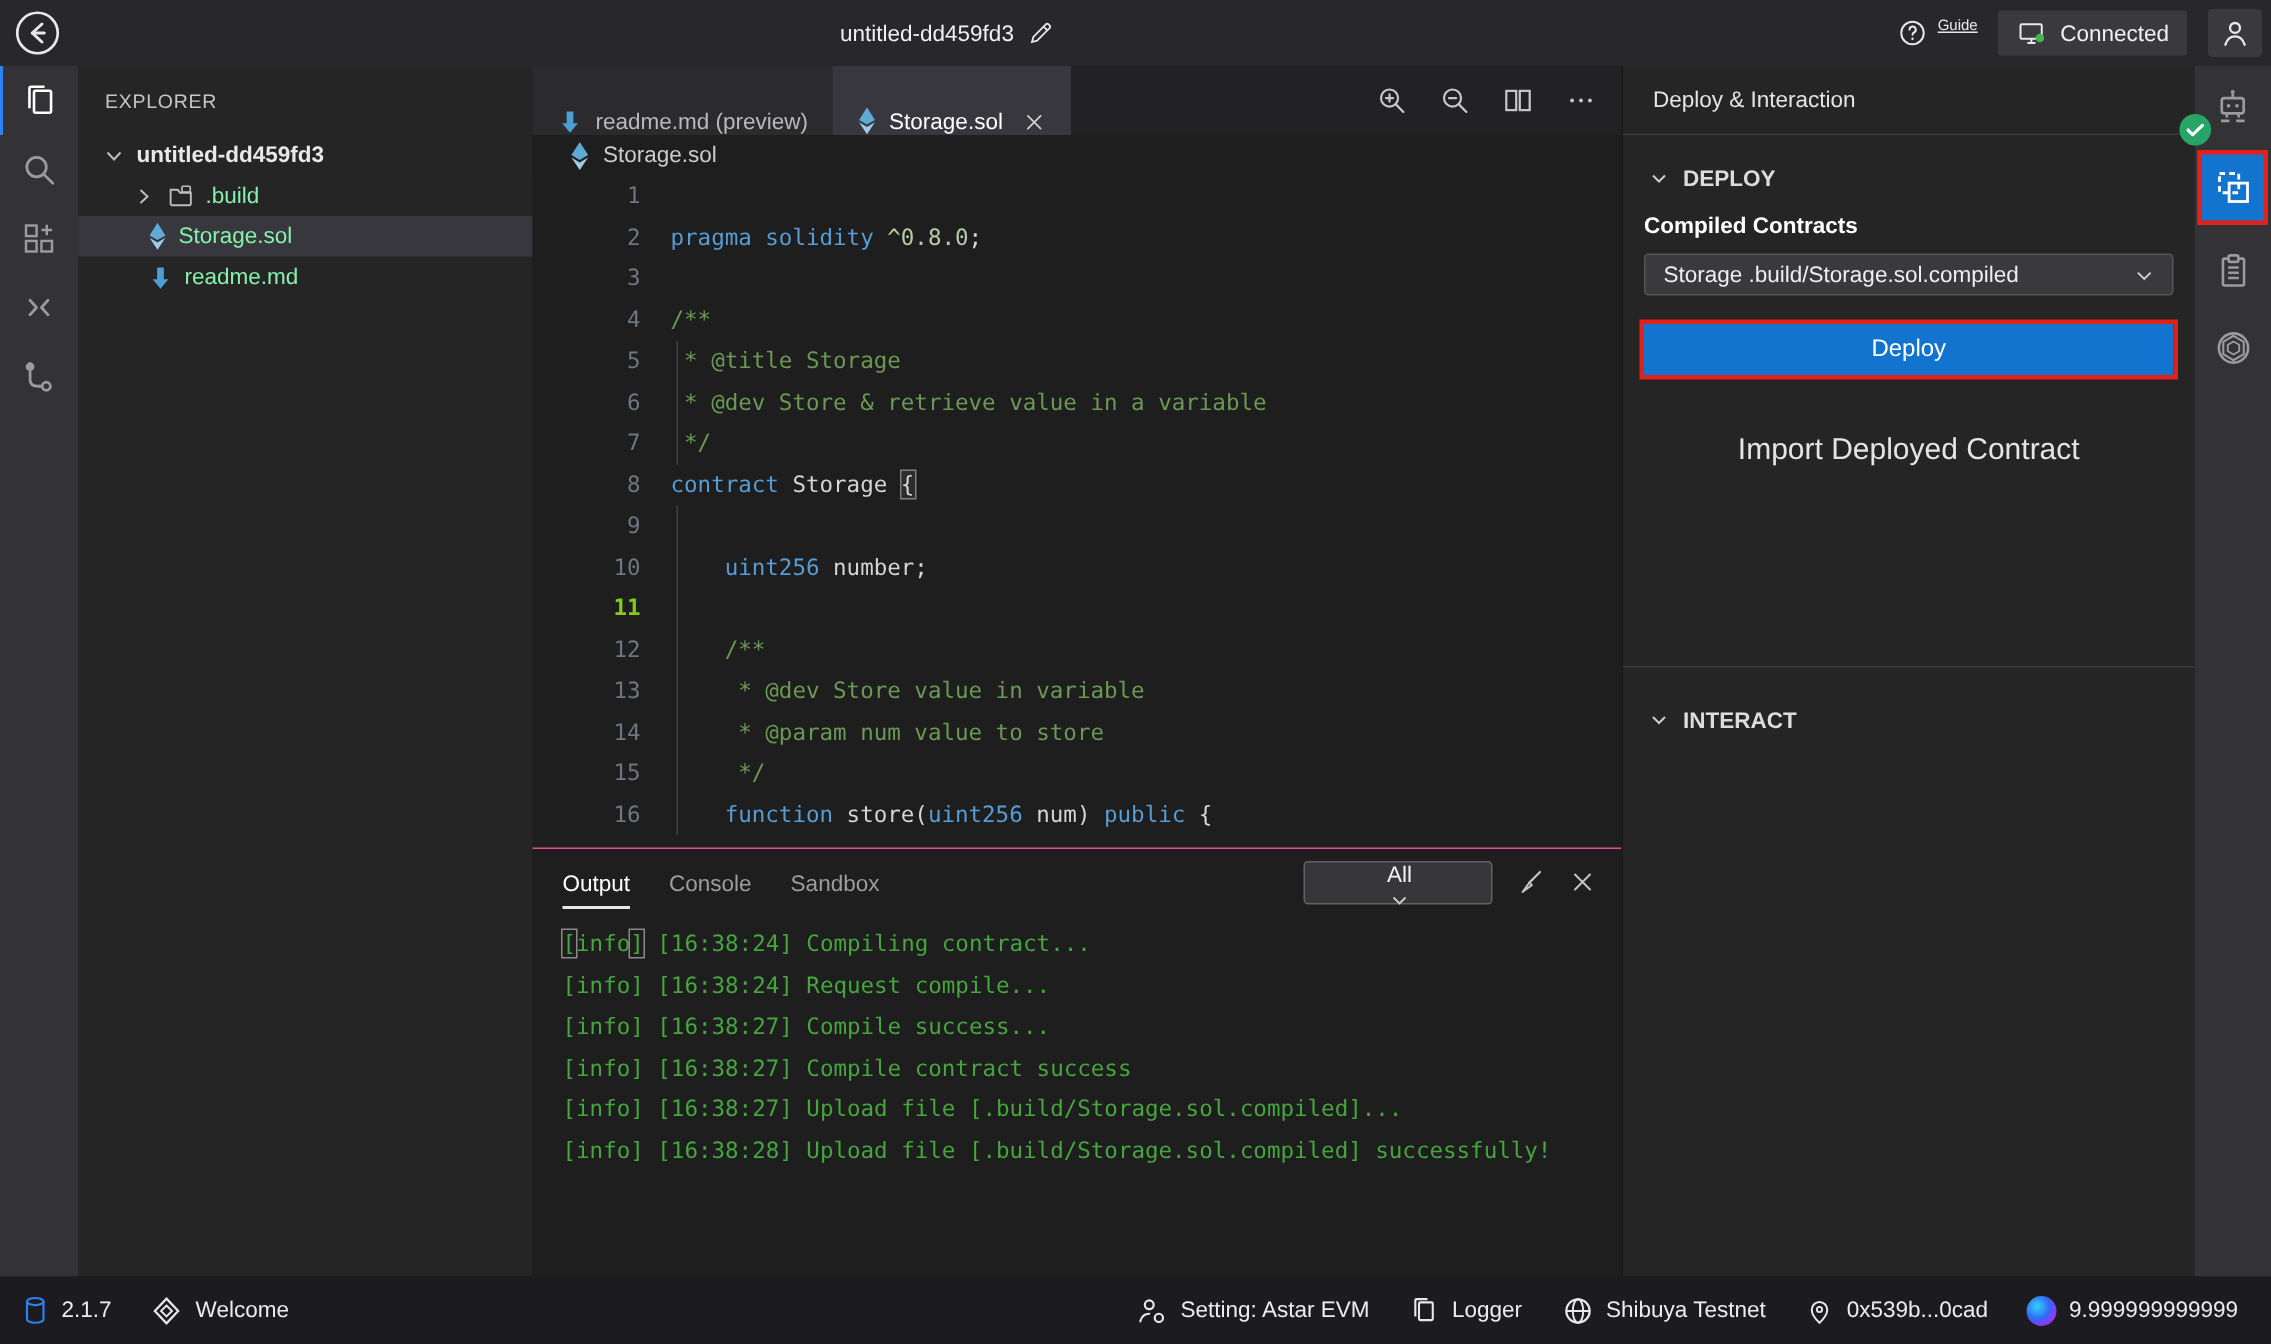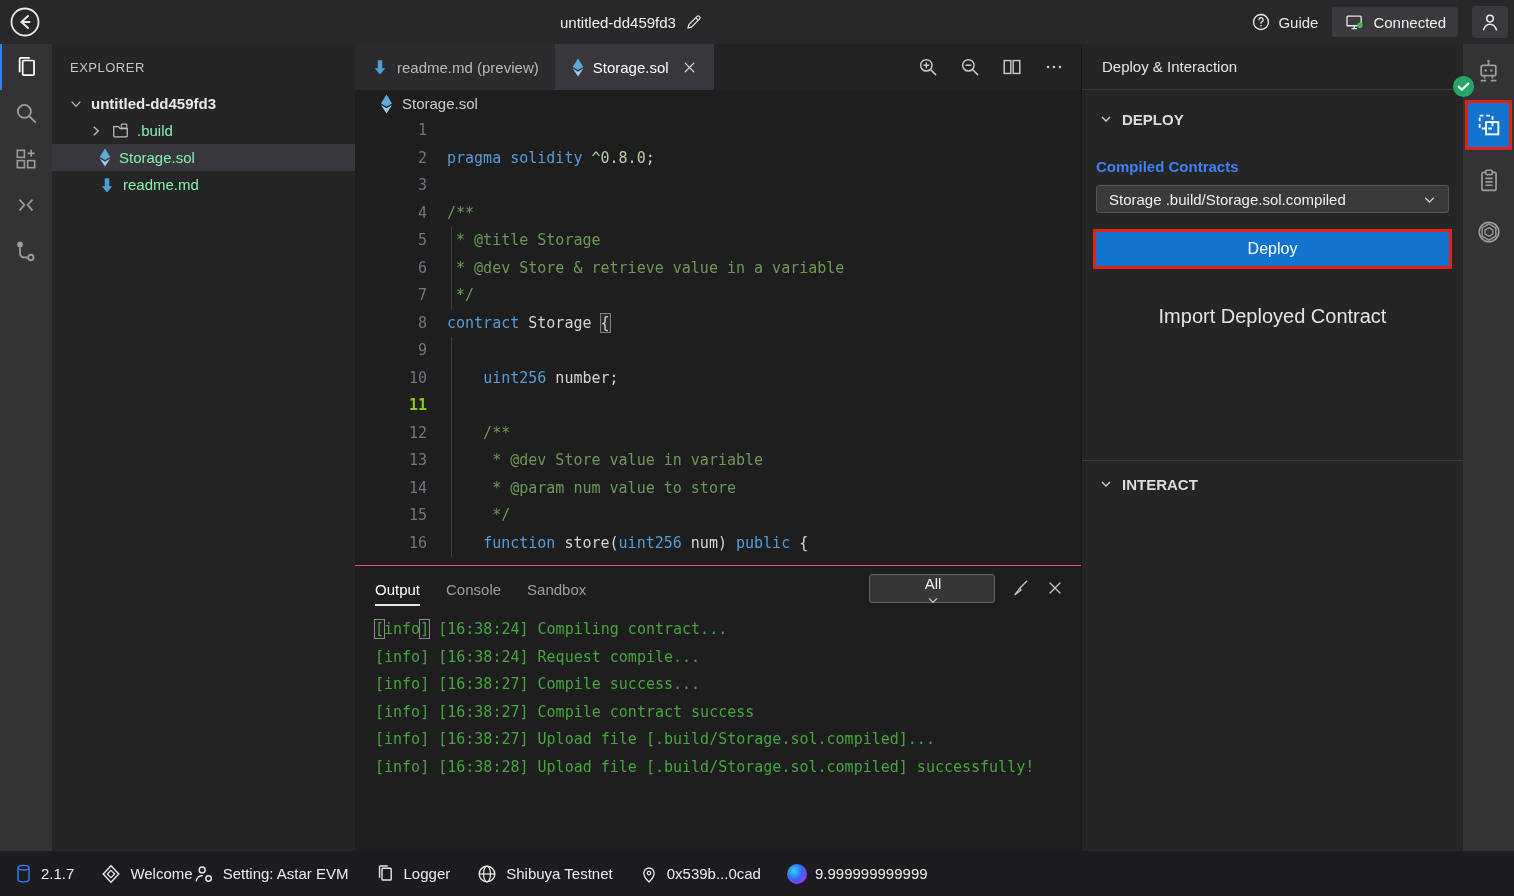--- a/index.html
+++ b/index.html
@@ -6,21 +6,21 @@
   html,body { width:1514px; height:896px; overflow:hidden; background:#1e1e1e;
     font-family:"Liberation Sans", sans-serif; color:#d4d4d4; }
   .icon { display:inline-flex; align-items:center; justify-content:center; }
   .icon svg { display:block; }
 
   
   #topbar { position:absolute; left:0; top:0; width:1514px; height:44px; background:#28282b; }
   #back-btn { position:absolute; left:8px; top:5px; width:34px; height:34px; color:#e8e8e8; cursor:pointer; }
   #title-wrap { position:absolute; left:560px; top:0; height:44px; display:flex; align-items:center; gap:9px; color:#f0f0f0; font-size:15px; }
   #topbar-right { position:absolute; right:6px; top:0; height:44px; display:flex; align-items:center; gap:14px; }
-  .guide { display:flex; align-items:center; gap:7px; color:#e8e8e8; font-size:15px; cursor:pointer; }
+  .guide { display:flex; gap:7px; color:#e8e8e8; font-size:10px; cursor:pointer;text-decoration:underline; }
   .connected-btn { display:flex; align-items:center; gap:8px; background:#3a3a3e; border-radius:2px;
     height:30px; padding:0 12px; color:#f0f0f0; font-size:15px; cursor:pointer; }
   .avatar-btn { width:36px; height:32px; background:#3a3a3e; border-radius:3px; color:#e8e8e8;
     display:flex; align-items:center; justify-content:center; cursor:pointer; }
 
   
   #actbar-left { position:absolute; left:0; top:44px; width:52px; height:807px; background:#333336; }
   #actbar-right { position:absolute; left:1463px; top:44px; width:51px; height:807px; background:#333336; overflow:visible; }
   .act-item { width:52px; height:46px; display:flex; align-items:center; justify-content:center;
     color:#9b9b9b; cursor:pointer; position:relative; }
@@ -35,21 +35,21 @@
   #explorer-header { height:46px; display:flex; align-items:center; padding-left:18px;
     font-size:13px; letter-spacing:.5px; color:#c5c5c5; }
   .tree-row { height:27px; display:flex; align-items:center; gap:7px; font-size:15px; color:#86efac; cursor:pointer; white-space:nowrap; }
   .tree-row.selected { background:#37373d; }
   .tree-row.root { font-weight:bold; color:#e8e8e8; }
   .tree-chev { color:#bdbdbd; width:16px; display:inline-flex; }
 
   
   #editor-col { position:absolute; left:355px; top:44px; width:726px; height:807px; background:#1e1e1e; }
   #tabs-row { position:absolute; left:0; top:0; width:726px; height:46px; background:#222225; display:flex; }
-  .tab { display:flex; align-items:center; gap:8px; padding:0 16px; font-size:15px; color:#b9b9b9;
+  .tab { display:flex; align-items:flex-end; gap:8px; padding:0 16px; font-size:15px; color:#b9b9b9;
     background:#2b2b2e; cursor:pointer; height:46px; }
   .tab.active { background:#37373d; color:#ffffff; }
   .tab .close { color:#cfcfcf; margin-left:4px; }
   #editor-toolbar { position:absolute; right:16px; top:0; height:46px; display:flex; align-items:center; gap:20px; color:#c8c8c8; }
   #editor-toolbar .icon { cursor:pointer; }
 
   #breadcrumb { position:absolute; left:0; top:46px; width:726px; height:27px; display:flex;
     align-items:center; gap:8px; padding-left:24px; font-size:15px; color:#cccccc; background:#1e1e1e; }
 
   #code-area { position:absolute; left:0; top:73px; width:726px; height:448px; overflow:hidden;
@@ -76,34 +76,34 @@
   .log-line { height:27.5px; line-height:27.5px; white-space:pre; }
   .bbox { outline:1px solid #8a8a8a; }
 
   
   #right-panel { position:absolute; left:1081px; top:44px; width:382px; height:807px; background:#252526; border-left:1px solid #19191a; }
   #rp-header { height:46px; display:flex; align-items:center; padding-left:20px; font-size:15px;
     color:#e4e4e4; border-bottom:1px solid #3a3a3c; }
   .rp-section-head { display:flex; align-items:center; gap:8px; padding-left:16px; height:30px;
     font-size:15px; font-weight:bold; color:#dcdcdc; cursor:pointer; }
   #rp-deploy-head { margin-top:14px; }
-  #compiled-label { padding-left:14px; margin-top:24px; font-size:15px; font-weight:bold; color:#3b82f6; }
+  #compiled-label { padding-left:14px; margin-top:8px; font-size:15px; font-weight:bold; color:#ffffff; }
   #contract-select { margin:10px 14px 0; height:28px; background:#3a3a3d; border:1px solid #565659;
     border-radius:3px; display:flex; align-items:center; justify-content:space-between;
     padding:0 10px 0 12px; font-size:15px; color:#eeeeee; cursor:pointer; }
   #deploy-annot { margin:16px 11px 0; border:3px solid #e3211b; }
   #deploy-btn { height:34px; background:#1374d0; color:#ffffff; font-size:16px; display:flex;
     align-items:center; justify-content:center; cursor:pointer; }
   #import-link { margin-top:36px; text-align:center; font-size:20px; color:#e4e4e4; cursor:pointer; }
   #rp-divider { margin-top:132px; height:1px; background:#3a3a3c; }
-  #rp-interact-head { margin-top:8px; }
+  #rp-interact-head { margin-top:20px; }
 
   
   #statusbar { position:absolute; left:0; top:851px; width:1514px; height:45px; background:#1c1c20;
-    display:flex; align-items:center; padding:0 22px 0 14px; font-size:15px; color:#ececec; }
+    display:flex; align-items:center; justify-content:space-between; padding:0 22px 0 14px; font-size:15px; color:#ececec; }
   .sb-group { display:flex; align-items:center; gap:26px; }
   .sb-item { display:flex; align-items:center; gap:8px; cursor:pointer; white-space:nowrap; }
   .token-circle { width:20px; height:20px; border-radius:50%;
     background:radial-gradient(circle at 35% 35%, #37d0f5 0%, #2f6af7 45%, #a12ff7 75%, #f72fb0 100%); }
 </style>
 </head>
 <body>
 
 <div id="topbar">
   <span id="back-btn" class="icon">

